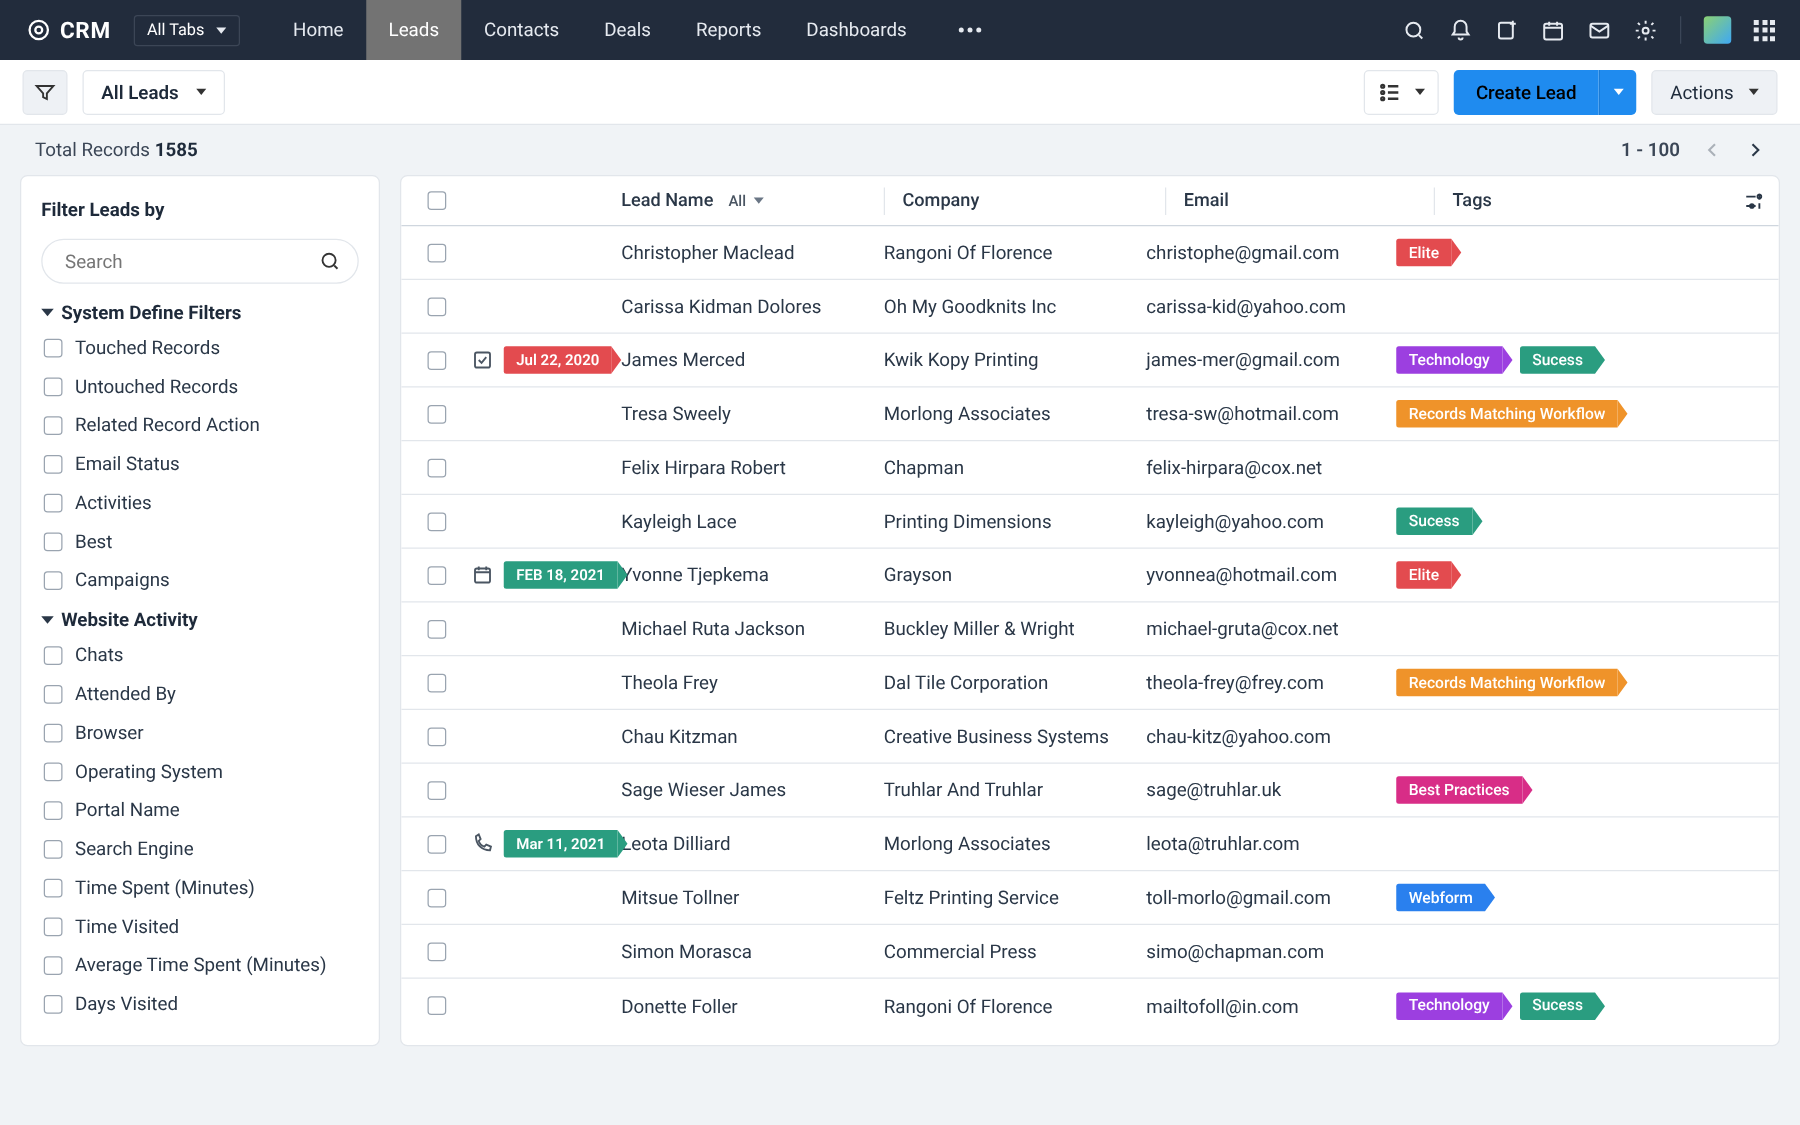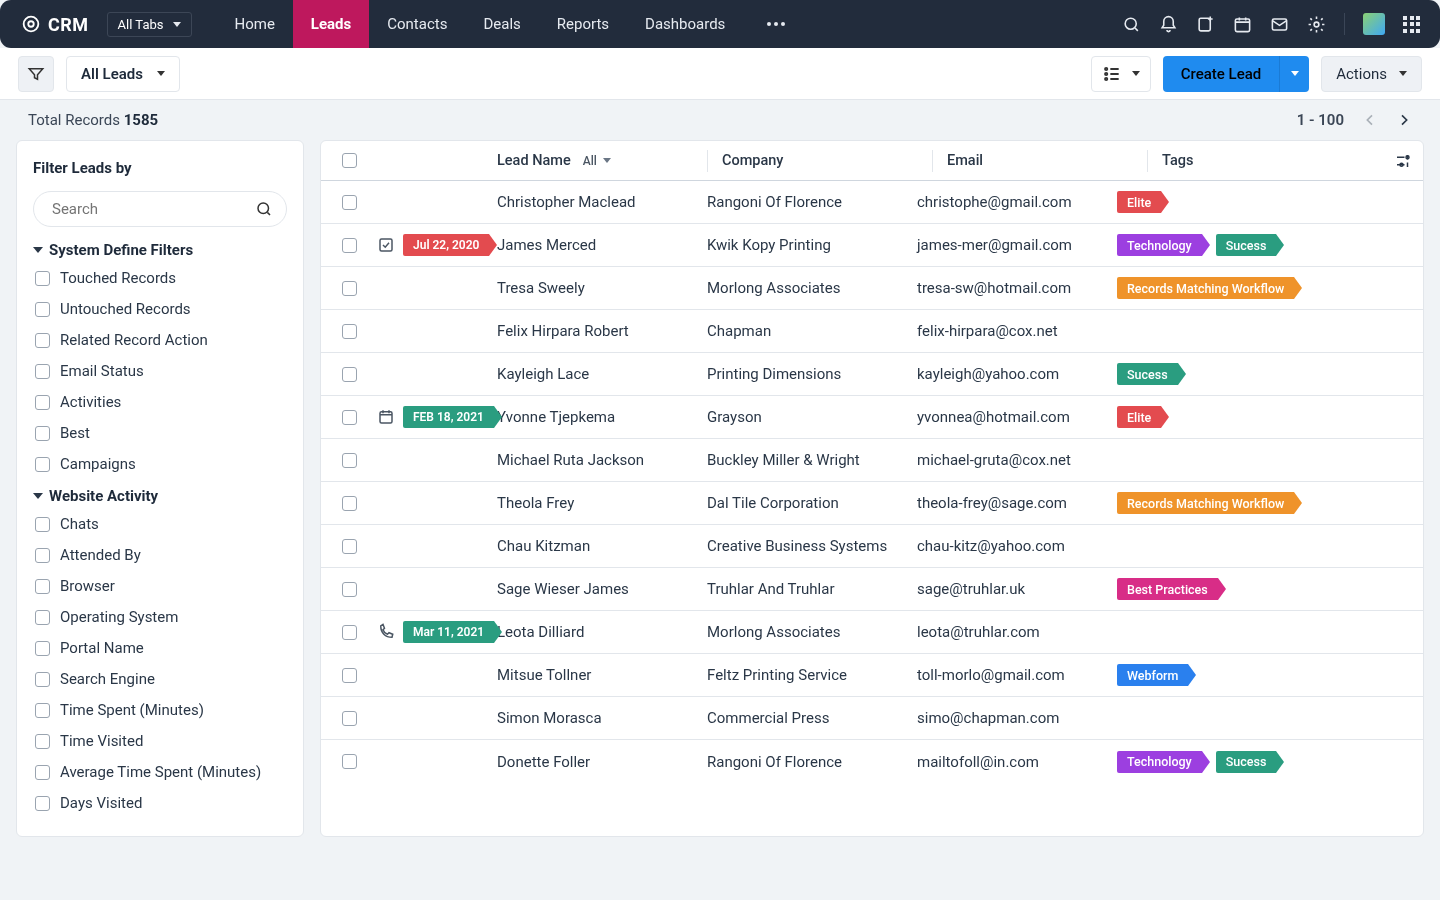--- a/index.html
+++ b/index.html
@@ -16,27 +16,27 @@
     --purple:#9c3fe0;
     --orange:#ef932a;
     --pink:#d82d87;
     --bright-blue:#2a80ee;
     --row-hover:#f6f8fa;
   }
   *{box-sizing:border-box;font-family:-apple-system,BlinkMacSystemFont,"Segoe UI",Roboto,Helvetica,Arial,sans-serif;}
   body{margin:0;background:var(--soft);color:var(--text);font-size:14px;}
   
   
-  .topnav{height:48px;background:var(--navy);color:#fff;display:flex;align-items:center;padding:0 20px;gap:10px;border-radius:11px;}
+  .topnav{height:48px;background:var(--navy);color:#fff;display:flex;align-items:center;padding:0 20px;gap:10px;}
   .logo{display:flex;align-items:center;gap:6px;font-weight:700;font-size:18px;letter-spacing:.5px;}
   .logo-icon{width:22px;height:22px;}
   .tab-select{border:1px solid #3c4656;background:transparent;color:#fff;border-radius:3px;padding:4px 10px;font-size:13px;display:flex;align-items:center;gap:10px;margin-left:8px;}
   .nav-items{display:flex;align-items:stretch;margin-left:14px;}
   .nav-item{padding:0 18px;display:flex;align-items:center;height:48px;font-size:15px;color:#e6eaf0;}
-  .nav-item.active{background:#be185d;color:#fff;font-weight:bold;}
+  .nav-item.active{background:#737373;color:#fff;}
   .nav-more{padding:0 14px;display:flex;align-items:center;}
   .dots{display:flex;gap:3px;}
   .dots>span{width:4px;height:4px;background:#e6eaf0;border-radius:50%;display:block;}
   .nav-spacer{flex:1;}
   .nav-icons{display:flex;align-items:center;gap:18px;}
   .nav-icons svg{width:19px;height:19px;}
   .avatar{width:22px;height:22px;border-radius:3px;background:linear-gradient(135deg,#8bd173,#3fa8f4);}
   .apps-grid{display:grid;grid-template-columns:repeat(3,4px);grid-template-rows:repeat(3,4px);gap:2.5px;}
   .apps-grid>span{background:#e6eaf0;display:block;}
   .vline{width:1px;height:22px;background:#3b4657;}
@@ -364,20 +364,30 @@
           <div class="col-company">Rangoni Of Florence</div>
           <div class="col-email">christophe@gmail.com</div>
           <div class="col-tags"><span class="tag red">
               <span>Elite</span>
             </span></div>
         </div>
         <div class="trow">
           <div class="col-chk">
             <span class="chk"></span>
           </div>
+          <div class="col-pre"></div>
+          <div class="col-name">Carissa Kidman Dolores</div>
+          <div class="col-company">Oh My Goodknits Inc</div>
+          <div class="col-email">carissa-kid@yahoo.com</div>
+          <div class="col-tags"></div>
+        </div>
+        <div class="trow">
+          <div class="col-chk">
+            <span class="chk"></span>
+          </div>
           <div class="col-pre">
             <div class="col-pre-content">
               <svg class="pre-icon" viewBox="0 0 24 24" fill="none" stroke="currentColor" stroke-width="2">
                 <rect x="4" y="4" width="16" height="16" rx="2"></rect>
                 <path d="m8 12 3 3 5-6"></path>
               </svg>
               <span class="datechip red">
                 <span>Jul 22, 2020</span>
               </span>
             </div>
@@ -457,21 +467,21 @@
           <div class="col-email">michael-gruta@cox.net</div>
           <div class="col-tags"></div>
         </div>
         <div class="trow">
           <div class="col-chk">
             <span class="chk"></span>
           </div>
           <div class="col-pre"></div>
           <div class="col-name">Theola Frey</div>
           <div class="col-company">Dal Tile Corporation</div>
-          <div class="col-email">theola-frey@sage.com</div>
+          <div class="col-email">theola-frey@frey.com</div>
           <div class="col-tags"><span class="tag orange">
               <span>Records Matching Workflow</span>
             </span></div>
         </div>
         <div class="trow">
           <div class="col-chk">
             <span class="chk"></span>
           </div>
           <div class="col-pre"></div>
           <div class="col-name">Chau Kitzman</div>

